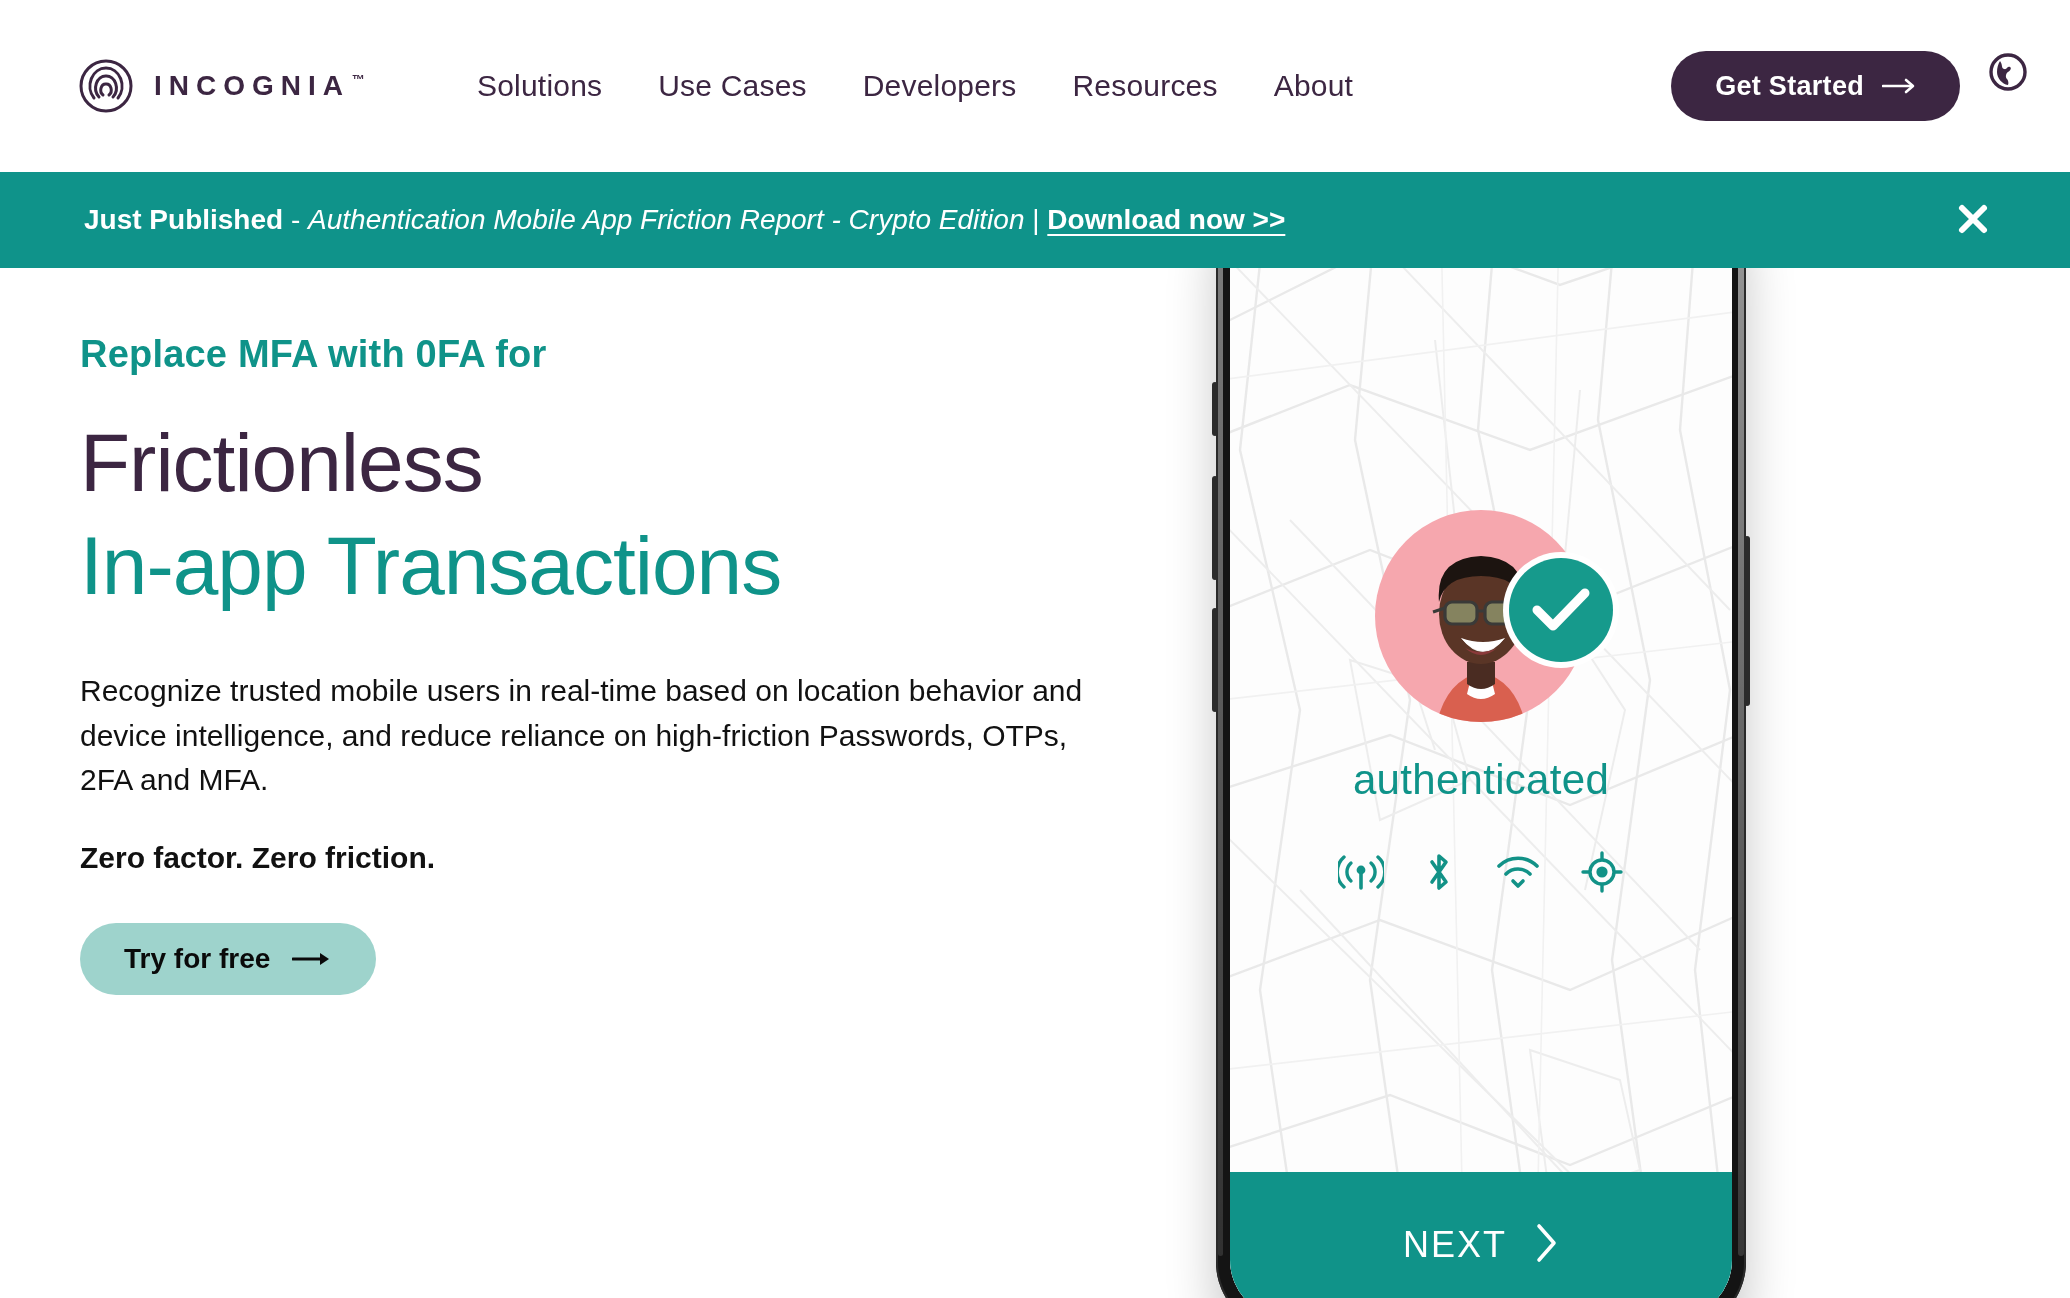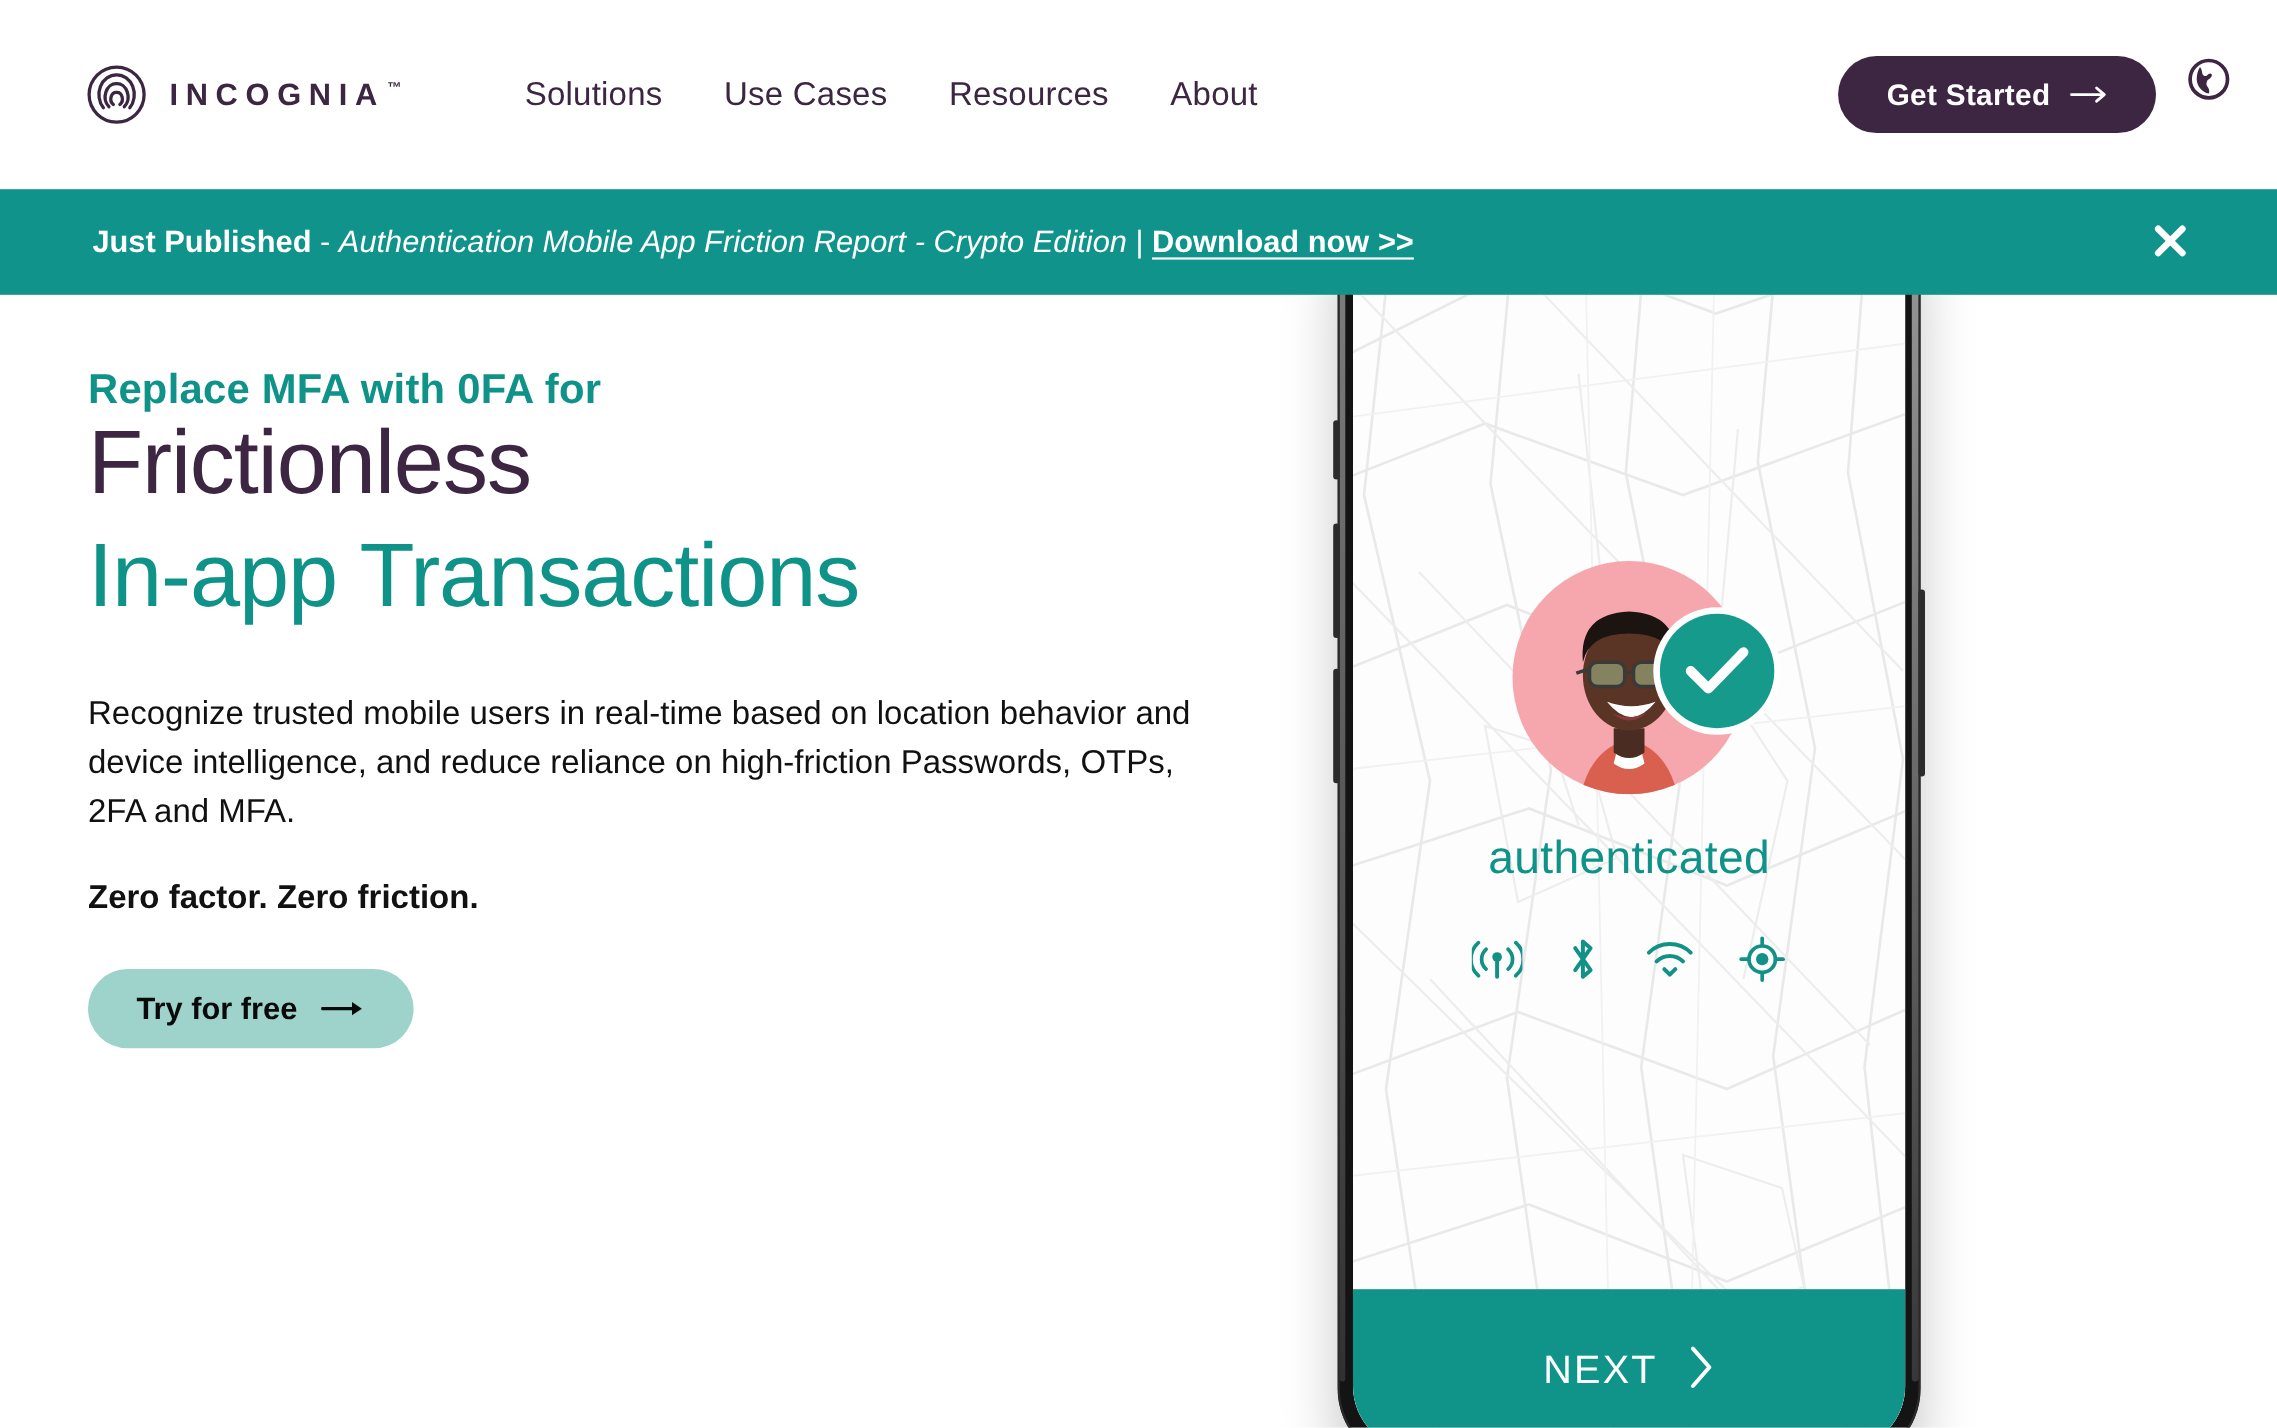--- a/index.html
+++ b/index.html
@@ -41,21 +41,21 @@
   .banner-link{font-weight:700;text-decoration:underline;text-underline-offset:5px;
     cursor:pointer;color:#fff;}
   .banner-close{position:absolute;right:74px;top:50%;transform:translateY(-50%);
     width:46px;height:46px;background:none;border:none;cursor:pointer;
     display:flex;align-items:center;justify-content:center;padding:0;}
 
   
   .hero{position:absolute;top:268px;left:0;width:2070px;height:1030px;}
   .hero-copy{position:absolute;left:80px;top:64px;width:1080px;}
   .eyebrow{font-size:38px;font-weight:700;color:#0F9389;letter-spacing:.2px;line-height:1.2;}
-  .hero-title{font-size:82px;font-weight:400;line-height:1.06;
+  .hero-title{margin-top:42px;font-size:82px;font-weight:400;line-height:1.06;
     letter-spacing:-1px;}
   .hero-title .line1{color:#3C2642;display:block;}
   .hero-title .line2{color:#0F9389;display:block;margin-top:16px;}
   .hero-body{margin-top:60px;font-size:30px;line-height:1.48;color:#111111;
     max-width:1010px;font-weight:400;}
   .hero-kicker{margin-top:38px;font-size:30px;font-weight:700;color:#111111;}
   .btn-try{margin-top:48px;display:inline-flex;align-items:center;gap:22px;
     background:#9ED3CC;color:#0a0a0a;border:none;border-radius:42px;height:72px;
     padding:0 44px;font-size:28px;font-weight:700;cursor:pointer;
     font-family:"Liberation Sans",sans-serif;}
@@ -121,20 +121,21 @@
       </span>
       <span class="logo-text">
         <span class="logo-word">INCOGNIA</span>
         <span class="logo-tm">™</span>
       </span>
     </div>
 
     <nav class="nav">
       <a class="nav-item">Solutions</a>
       <a class="nav-item">Use Cases</a>
+      <a class="nav-item">Developers</a>
       <a class="nav-item">Resources</a>
       <a class="nav-item">About</a>
     </nav>
 
     <div class="header-right">
       <button class="btn-primary">
         <span>Get Started</span>
         <span>
           <svg width="34" height="18" viewBox="0 0 34 18" aria-hidden="true">
             <path d="M1 9 H29" stroke="#fff" stroke-width="2.6" stroke-linecap="round"></path>

